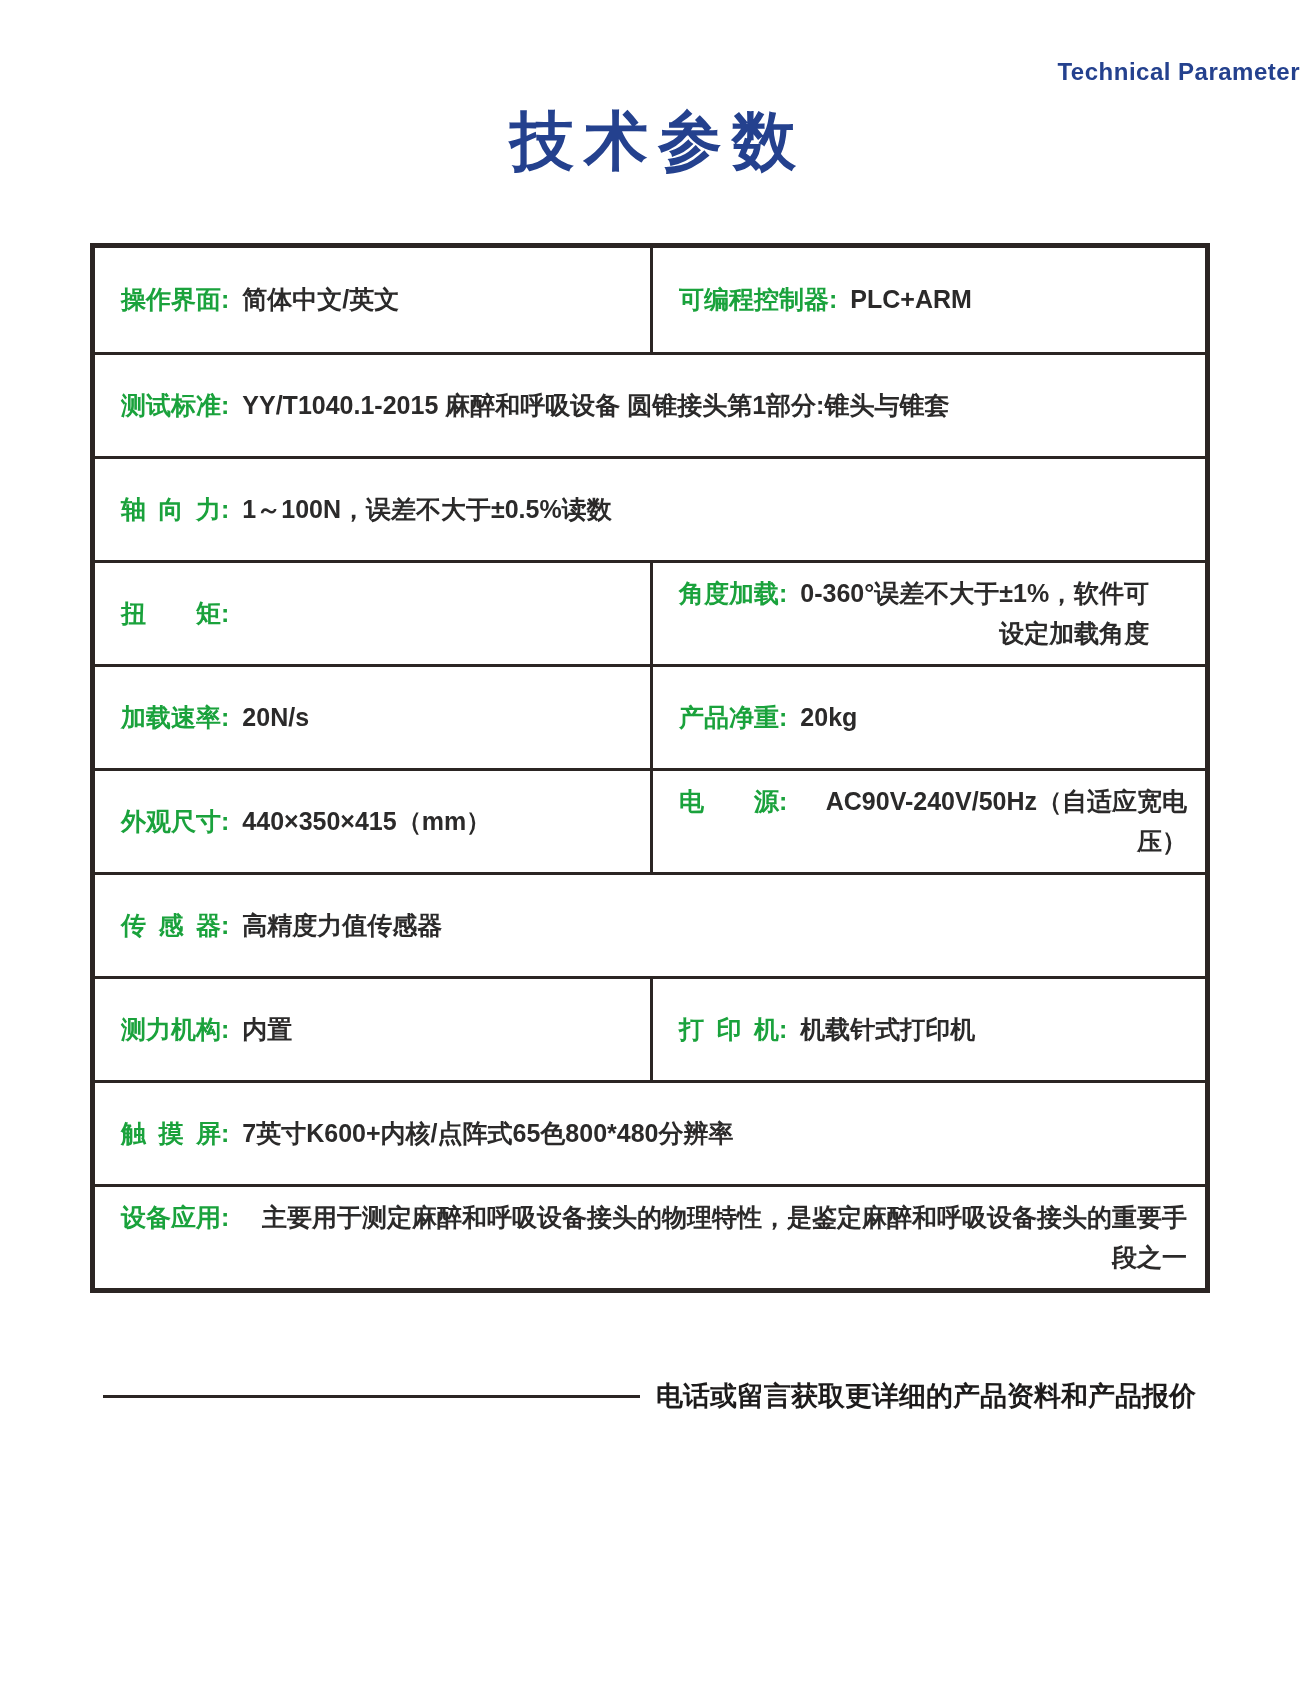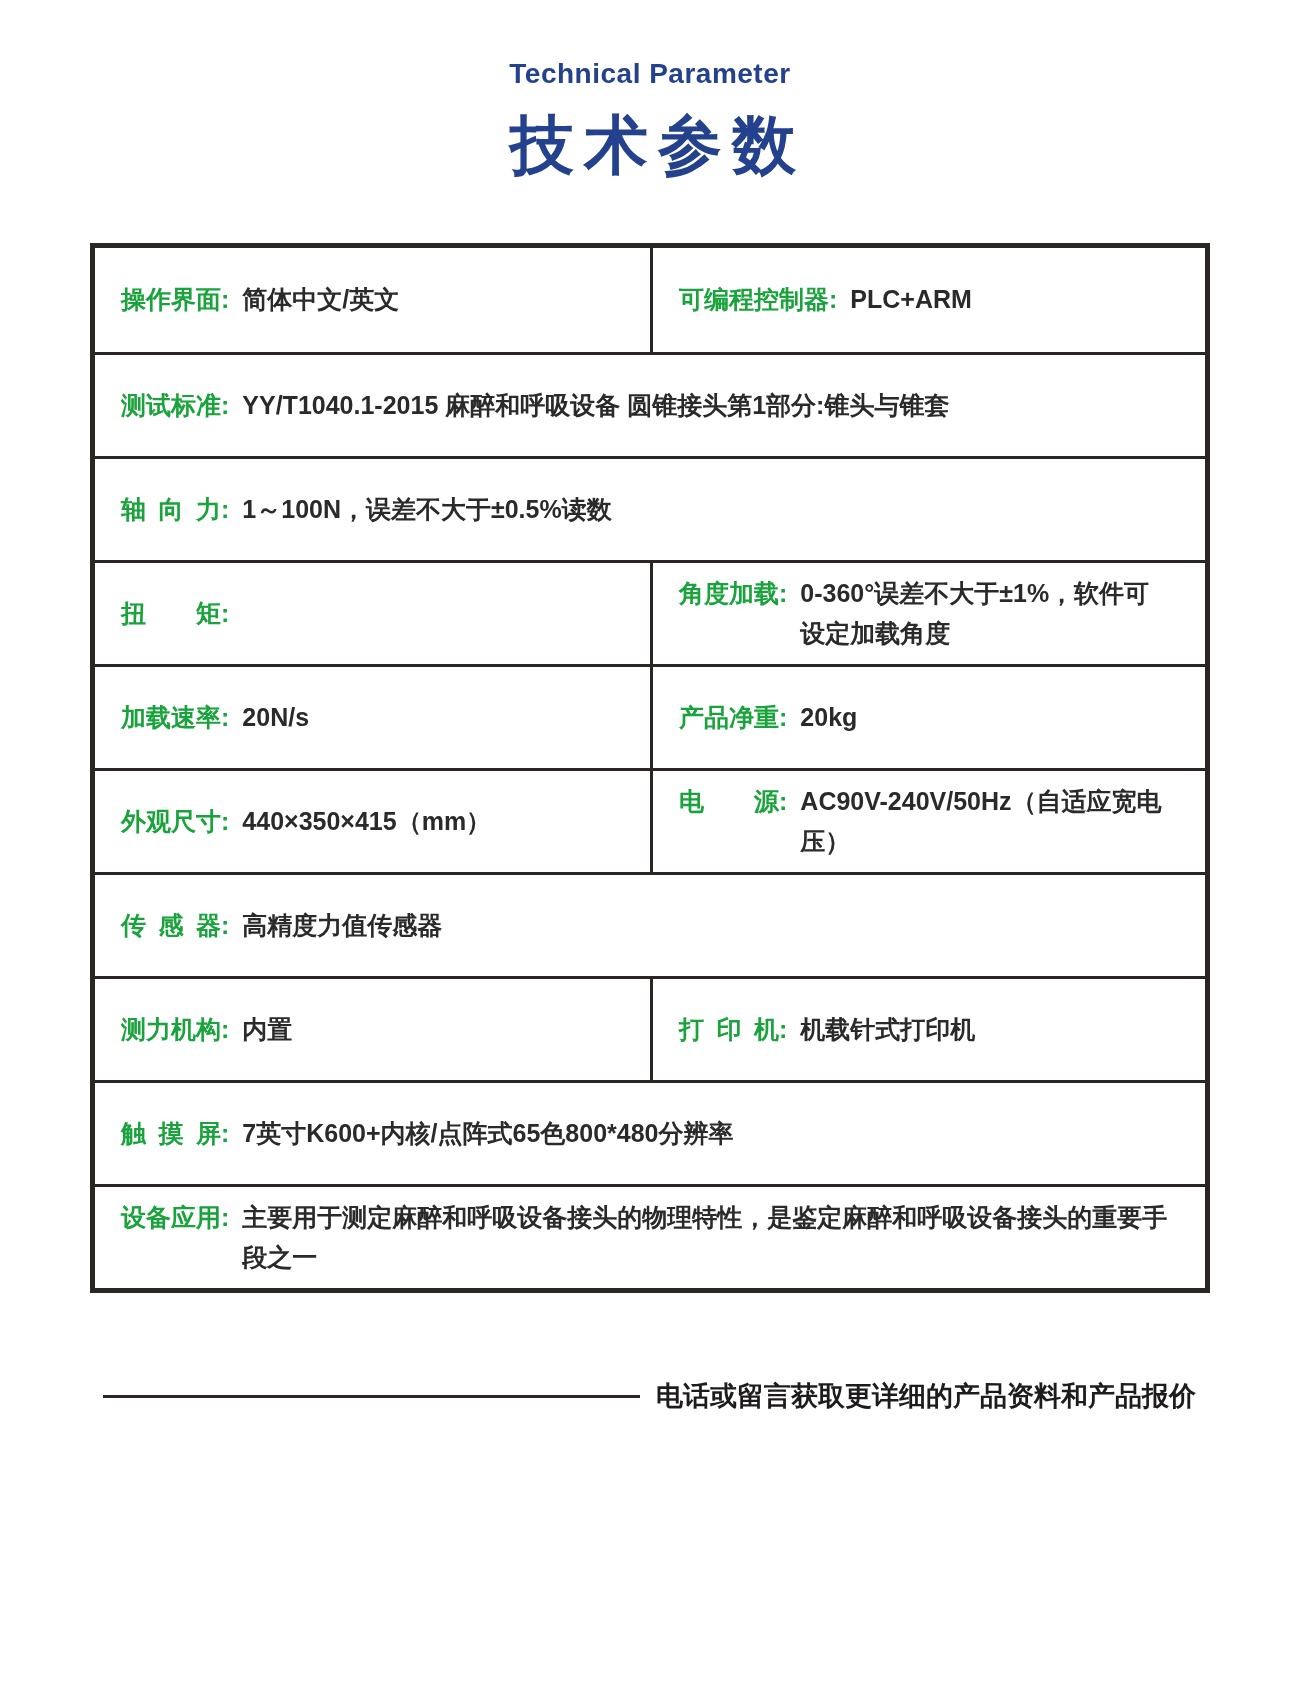--- a/index.html
+++ b/index.html
@@ -14,43 +14,44 @@
     position: relative;
     width: 1300px;
     height: 1684px;
     background: #ffffff;
     font-family: "Liberation Sans", sans-serif;
     overflow: hidden;
   }
   .header { position: absolute; top: 58px; left: 0; width: 100%; text-align: center; }
   .subtitle {
     color: var(--title-blue, #24418e);
-    font-size: 28px;
+    font-size: 24px;
     font-weight: bold;
     letter-spacing: 0.5px;
+    text-align: right;
   }
   .title {
     margin-top: 12px;
     color: var(--title-blue, #24418e);
     font-size: 64px;
     font-weight: 900;
     letter-spacing: 10px;
     padding-left: 16px;
   }
   .spec-table {
     position: absolute;
     left: 90px;
     top: 243px;
     width: 1120px;
     border: 5px solid var(--border-dark, #2b2523);
     background: #ffffff;
   }
   .row { display: grid; grid-template-columns: 1fr 1fr; height: 104px; }
   .row.full { grid-template-columns: 1fr; }
-  .row + .row { border-top: 3px solid var(--border-dark, #2b2523); }
+  .row + .row { border-top: 3px solid var(--border-dark, #2b2523); text-align: right; }
   .cell { display: flex; align-items: center; padding: 0 18px 0 26px; overflow: hidden; }
   .cell + .cell { border-left: 3px solid var(--border-dark, #2b2523); }
   .pair { display: flex; align-items: baseline; width: 100%; }
   .label {
     color: var(--label-green, #1aa23c);
     font-weight: bold;
     font-size: 25px;
     white-space: pre;
     flex-shrink: 0;
     margin-right: 13px;

